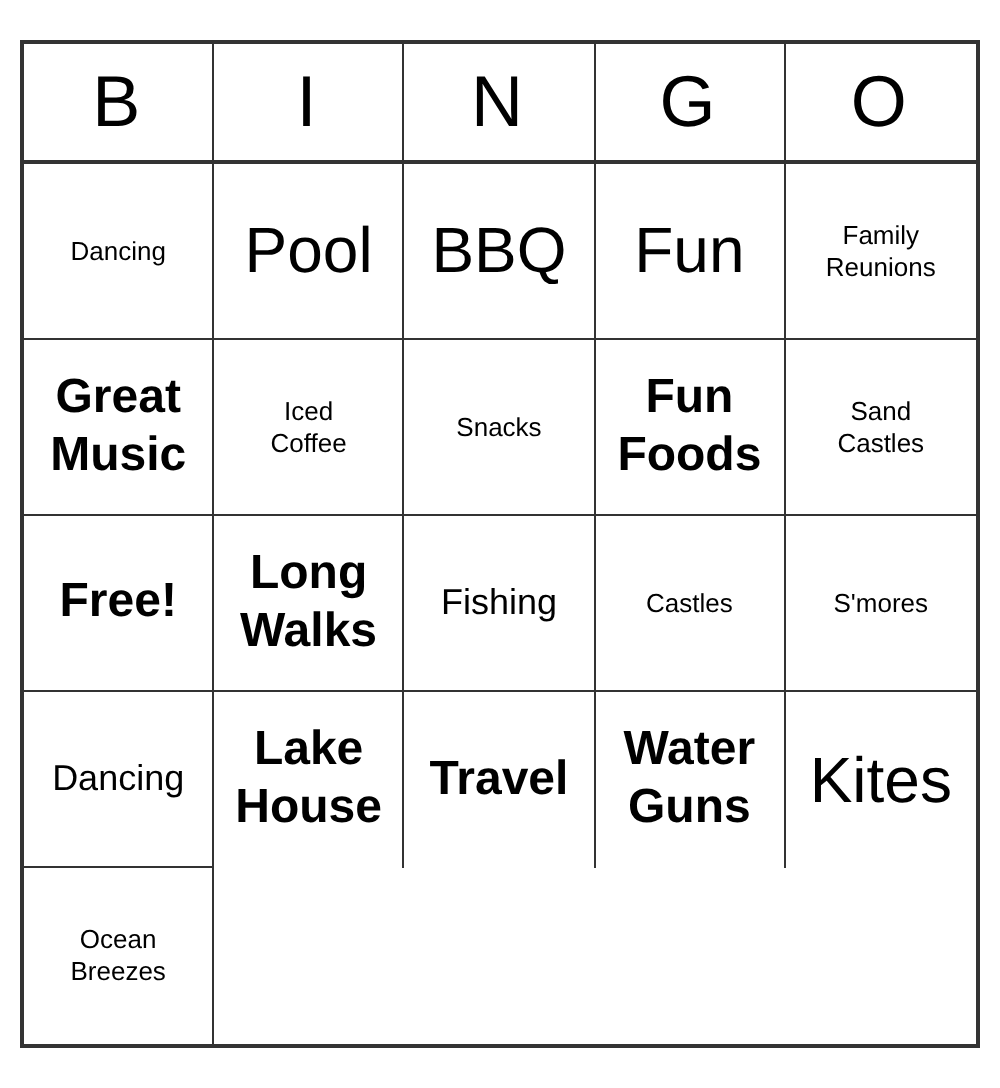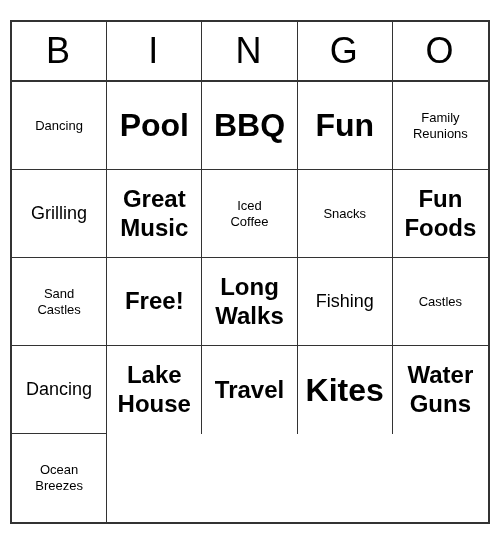--- a/index.html
+++ b/index.html
@@ -82,21 +82,21 @@
       font-size: 18px;
     }
 
     .cell-large {
       font-size: 24px;
       font-weight: bold;
     }
 
     .cell-xlarge {
       font-size: 32px;
-      font-weight: bold;
+      font-weight: normal;
     }
   </style>
 </head>
 <body>
 
 <div class="bingo-card">
   <div class="bingo-header">
   <div class="bingo-header-cell">B</div>
       <div class="bingo-header-cell">I</div>
       <div class="bingo-header-cell">N</div>
@@ -113,23 +113,20 @@
       <div class="bingo-cell">
         <span class="cell-text cell-xlarge">BBQ</span>
       </div>
       <div class="bingo-cell">
         <span class="cell-text cell-xlarge">Fun</span>
       </div>
       <div class="bingo-cell">
         <span class="cell-text cell-small">Family<br>Reunions</span>
       </div>
       <div class="bingo-cell">
-        <span class="cell-text cell-medium">Grilling</span>
-      </div>
-      <div class="bingo-cell">
         <span class="cell-text cell-large">Great<br>Music</span>
       </div>
       <div class="bingo-cell">
         <span class="cell-text cell-small">Iced<br>Coffee</span>
       </div>
       <div class="bingo-cell">
         <span class="cell-text cell-small">Snacks</span>
       </div>
       <div class="bingo-cell">
         <span class="cell-text cell-large">Fun<br>Foods</span>
@@ -143,31 +140,34 @@
       <div class="bingo-cell">
         <span class="cell-text cell-large">Long<br>Walks</span>
       </div>
       <div class="bingo-cell">
         <span class="cell-text cell-medium">Fishing</span>
       </div>
       <div class="bingo-cell">
         <span class="cell-text cell-small">Castles</span>
       </div>
       <div class="bingo-cell">
+        <span class="cell-text cell-small">S'mores</span>
+      </div>
+      <div class="bingo-cell">
         <span class="cell-text cell-medium">Dancing</span>
       </div>
       <div class="bingo-cell">
         <span class="cell-text cell-large">Lake<br>House</span>
       </div>
       <div class="bingo-cell">
         <span class="cell-text cell-large">Travel</span>
       </div>
       <div class="bingo-cell">
-        <span class="cell-text cell-xlarge">Kites</span>
+        <span class="cell-text cell-large">Water<br>Guns</span>
       </div>
       <div class="bingo-cell">
-        <span class="cell-text cell-large">Water<br>Guns</span>
+        <span class="cell-text cell-xlarge">Kites</span>
       </div>
       <div class="bingo-cell">
         <span class="cell-text cell-small">Ocean<br>Breezes</span>
       </div>
     </div>
 </div>
 
 </body></html>

